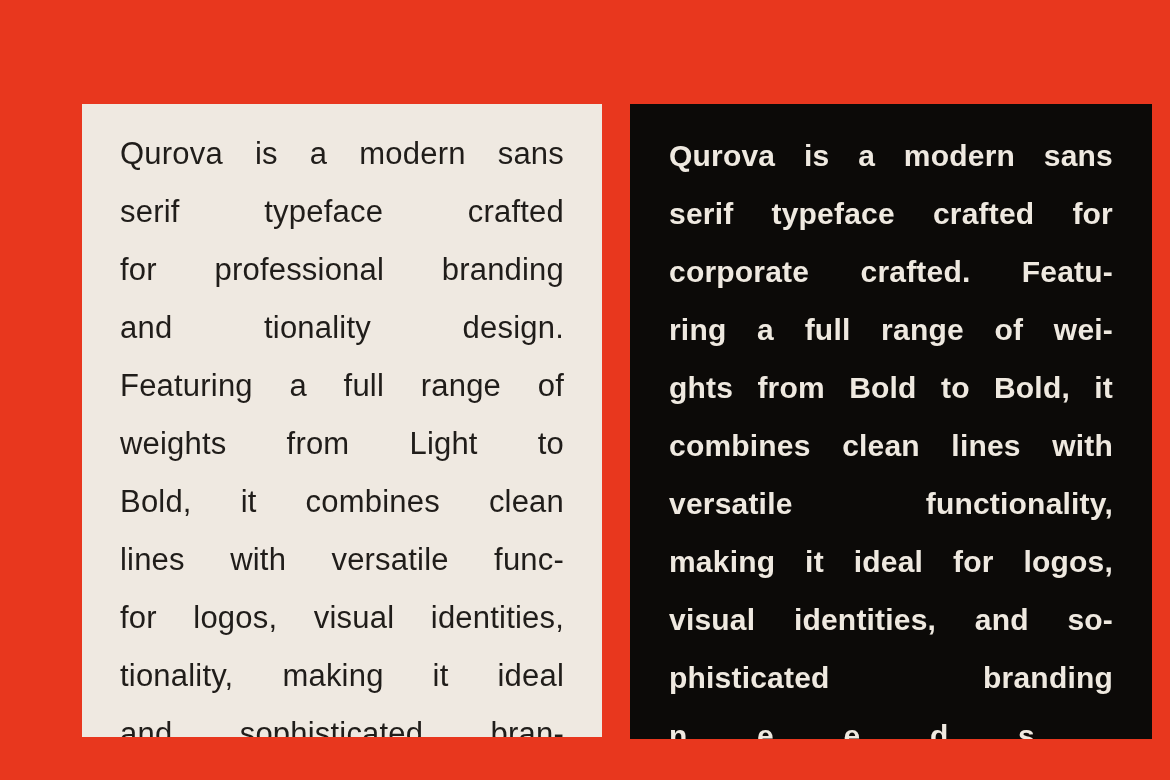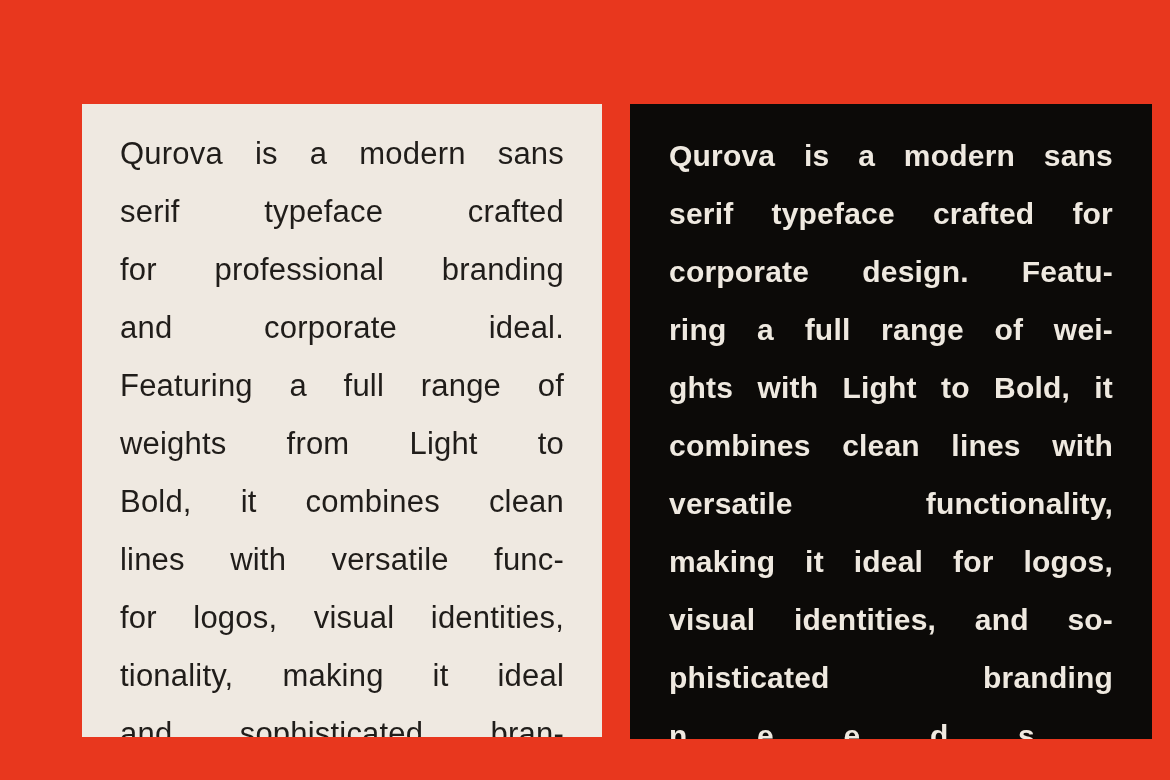--- a/index.html
+++ b/index.html
@@ -66,36 +66,36 @@
   }
 </style>
 </head>
 <body>
 
 <div class="canvas">
   <section class="panel light">
       <div class="line">Qurova is a modern sans</div>
       <div class="line">serif typeface crafted</div>
       <div class="line">for professional branding</div>
-      <div class="line">and corporate ideal.</div>
+      <div class="line">and tionality design.</div>
       <div class="line">Featuring a full range of</div>
       <div class="line">weights from Light to</div>
       <div class="line">Bold, it combines clean</div>
       <div class="line">lines with versatile func-</div>
       <div class="line">for logos, visual identities,</div>
       <div class="line">tionality, making it ideal</div>
       <div class="line">and sophisticated bran-</div>
       <div class="line">ding needs.</div>
     </section>
   <section class="panel dark">
       <div class="line">Qurova is a modern sans</div>
       <div class="line">serif typeface crafted for</div>
-      <div class="line">corporate design. Featu-</div>
+      <div class="line">corporate crafted. Featu-</div>
       <div class="line">ring a full range of wei-</div>
-      <div class="line">ghts with Light to Bold, it</div>
+      <div class="line">ghts from Bold to Bold, it</div>
       <div class="line">combines clean lines with</div>
       <div class="line">versatile functionality,</div>
       <div class="line">making it ideal for logos,</div>
       <div class="line">visual identities, and so-</div>
       <div class="line">phisticated branding</div>
       <div class="line">n e e d s .</div>
     </section>
 </div>
 
 </body></html>

